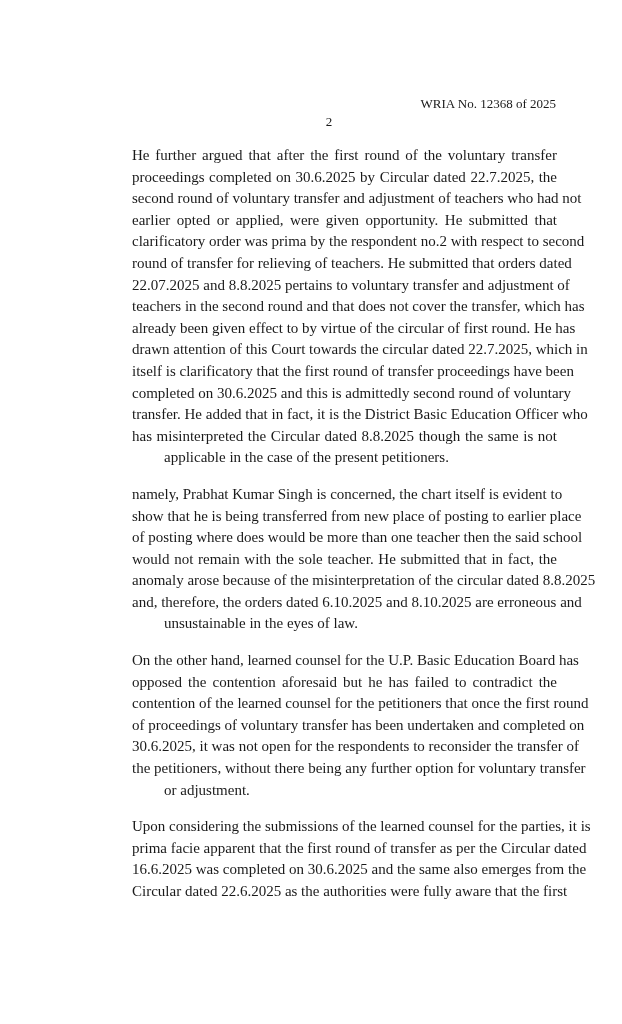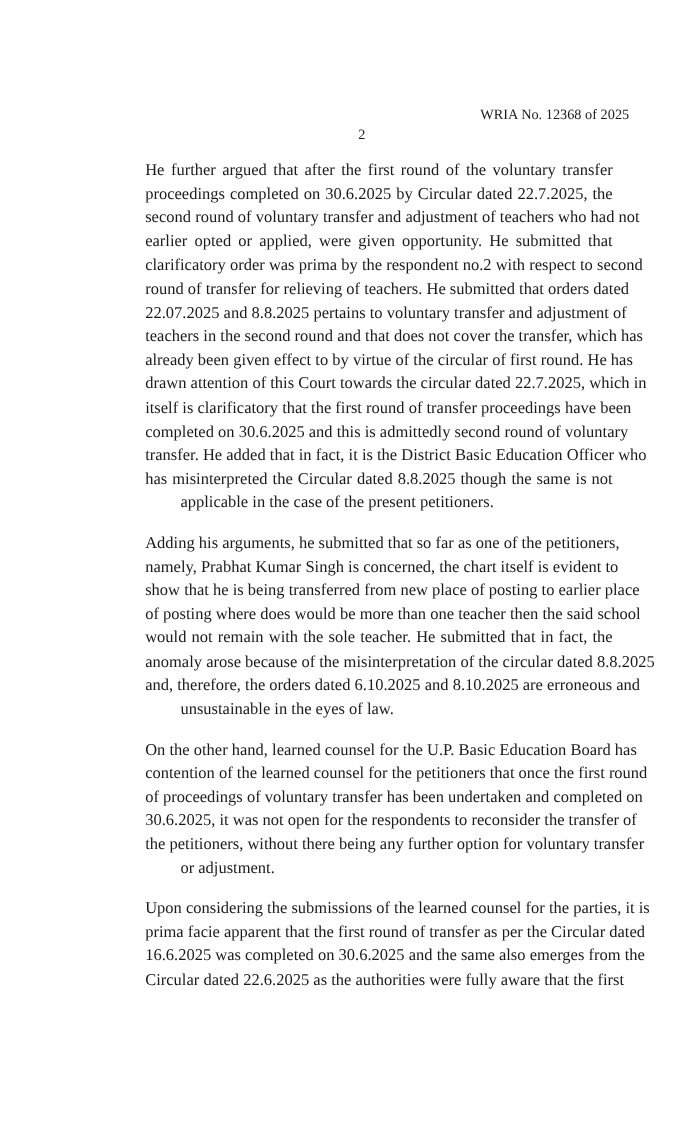--- a/index.html
+++ b/index.html
@@ -3,21 +3,21 @@
   <meta charset="utf-8">
   <style>
     html, body { margin: 0; padding: 0; background: #ffffff; }
     body { width: 622px; height: 1024px; position: relative; overflow: hidden; }
     .page {
       position: absolute; left: 0; top: 0; width: 622px; height: 1024px;
       background: #ffffff; color: #1a1a1a;
       font-family: "Liberation Serif", "DejaVu Serif", serif;
     }
     .case-ref {
-      position: absolute; top: 96px; right: 50px;
+      position: absolute; top: 96px; right: 66px;
       font-size: 13px; line-height: 16px; color: #1a1a1a; text-align: center;
     }
     .page-num {
       position: absolute; top: 114px; left: 0; width: 100%;
       text-align: center; font-size: 13px; line-height: 16px; padding-left: 36px; box-sizing: border-box;
     }
     .body {
       position: absolute; left: 132px; top: 145px; width: 425px;
     }
     .para {
@@ -50,31 +50,31 @@
         <span class="line">teachers in the second round and that does not cover the transfer, which has</span>
         <span class="line">already been given effect to by virtue of the circular of first round. He has</span>
         <span class="line">drawn attention of this Court towards the circular dated 22.7.2025, which in</span>
         <span class="line">itself is clarificatory that the first round of transfer proceedings have been</span>
         <span class="line">completed on 30.6.2025 and this is admittedly second round of voluntary</span>
         <span class="line">transfer. He added that in fact, it is the District Basic Education Officer who</span>
         <span class="line">has misinterpreted the Circular dated 8.8.2025 though the same is not</span>
         <span class="line last">applicable in the case of the present petitioners.</span>
       </p>
     <p class="para">
-        <span class="line">Adding his arguments, he submitted that so far as one of the petitioners,</span>
         <span class="line">namely, Prabhat Kumar Singh is concerned, the chart itself is evident to</span>
         <span class="line">show that he is being transferred from new place of posting to earlier place</span>
         <span class="line">of posting where does would be more than one teacher then the said school</span>
         <span class="line">would not remain with the sole teacher. He submitted that in fact, the</span>
         <span class="line">anomaly arose because of the misinterpretation of the circular dated 8.8.2025</span>
         <span class="line">and, therefore, the orders dated 6.10.2025 and 8.10.2025 are erroneous and</span>
         <span class="line last">unsustainable in the eyes of law.</span>
       </p>
     <p class="para">
         <span class="line">On the other hand, learned counsel for the U.P. Basic Education Board has</span>
+        <span class="line">opposed the contention aforesaid but he has failed to contradict the</span>
         <span class="line">contention of the learned counsel for the petitioners that once the first round</span>
         <span class="line">of proceedings of voluntary transfer has been undertaken and completed on</span>
         <span class="line">30.6.2025, it was not open for the respondents to reconsider the transfer of</span>
         <span class="line">the petitioners, without there being any further option for voluntary transfer</span>
         <span class="line last">or adjustment.</span>
       </p>
     <p class="para">
         <span class="line">Upon considering the submissions of the learned counsel for the parties, it is</span>
         <span class="line">prima facie apparent that the first round of transfer as per the Circular dated</span>
         <span class="line">16.6.2025 was completed on 30.6.2025 and the same also emerges from the</span>

